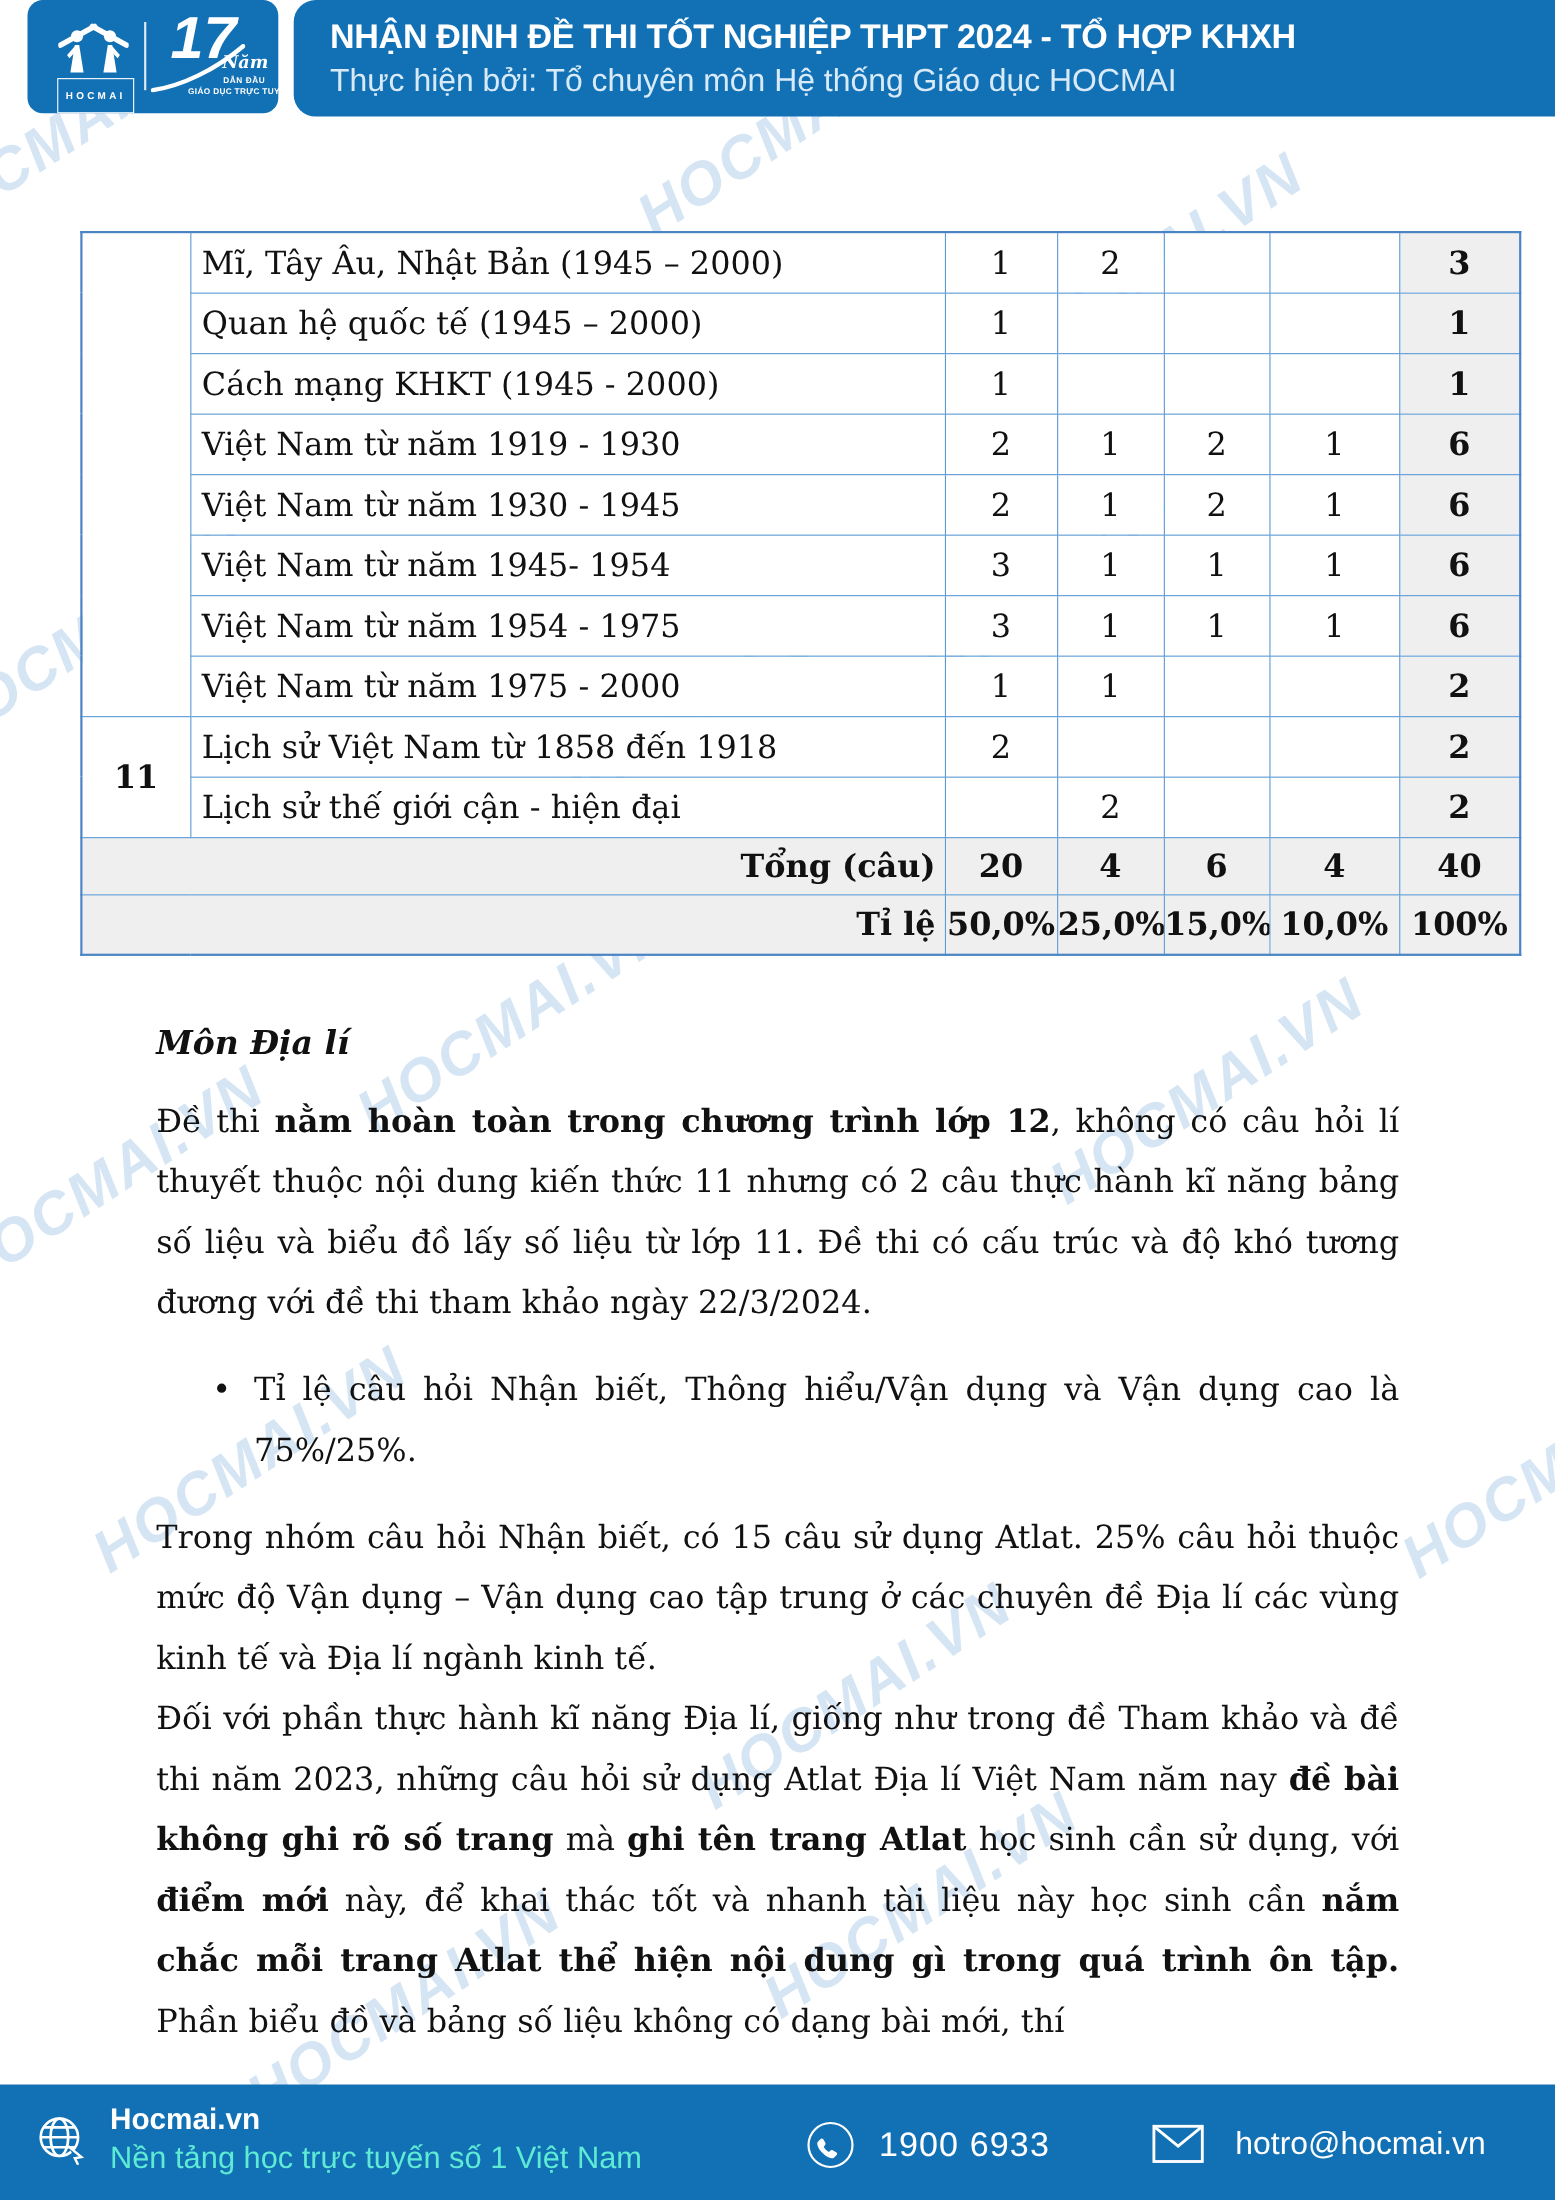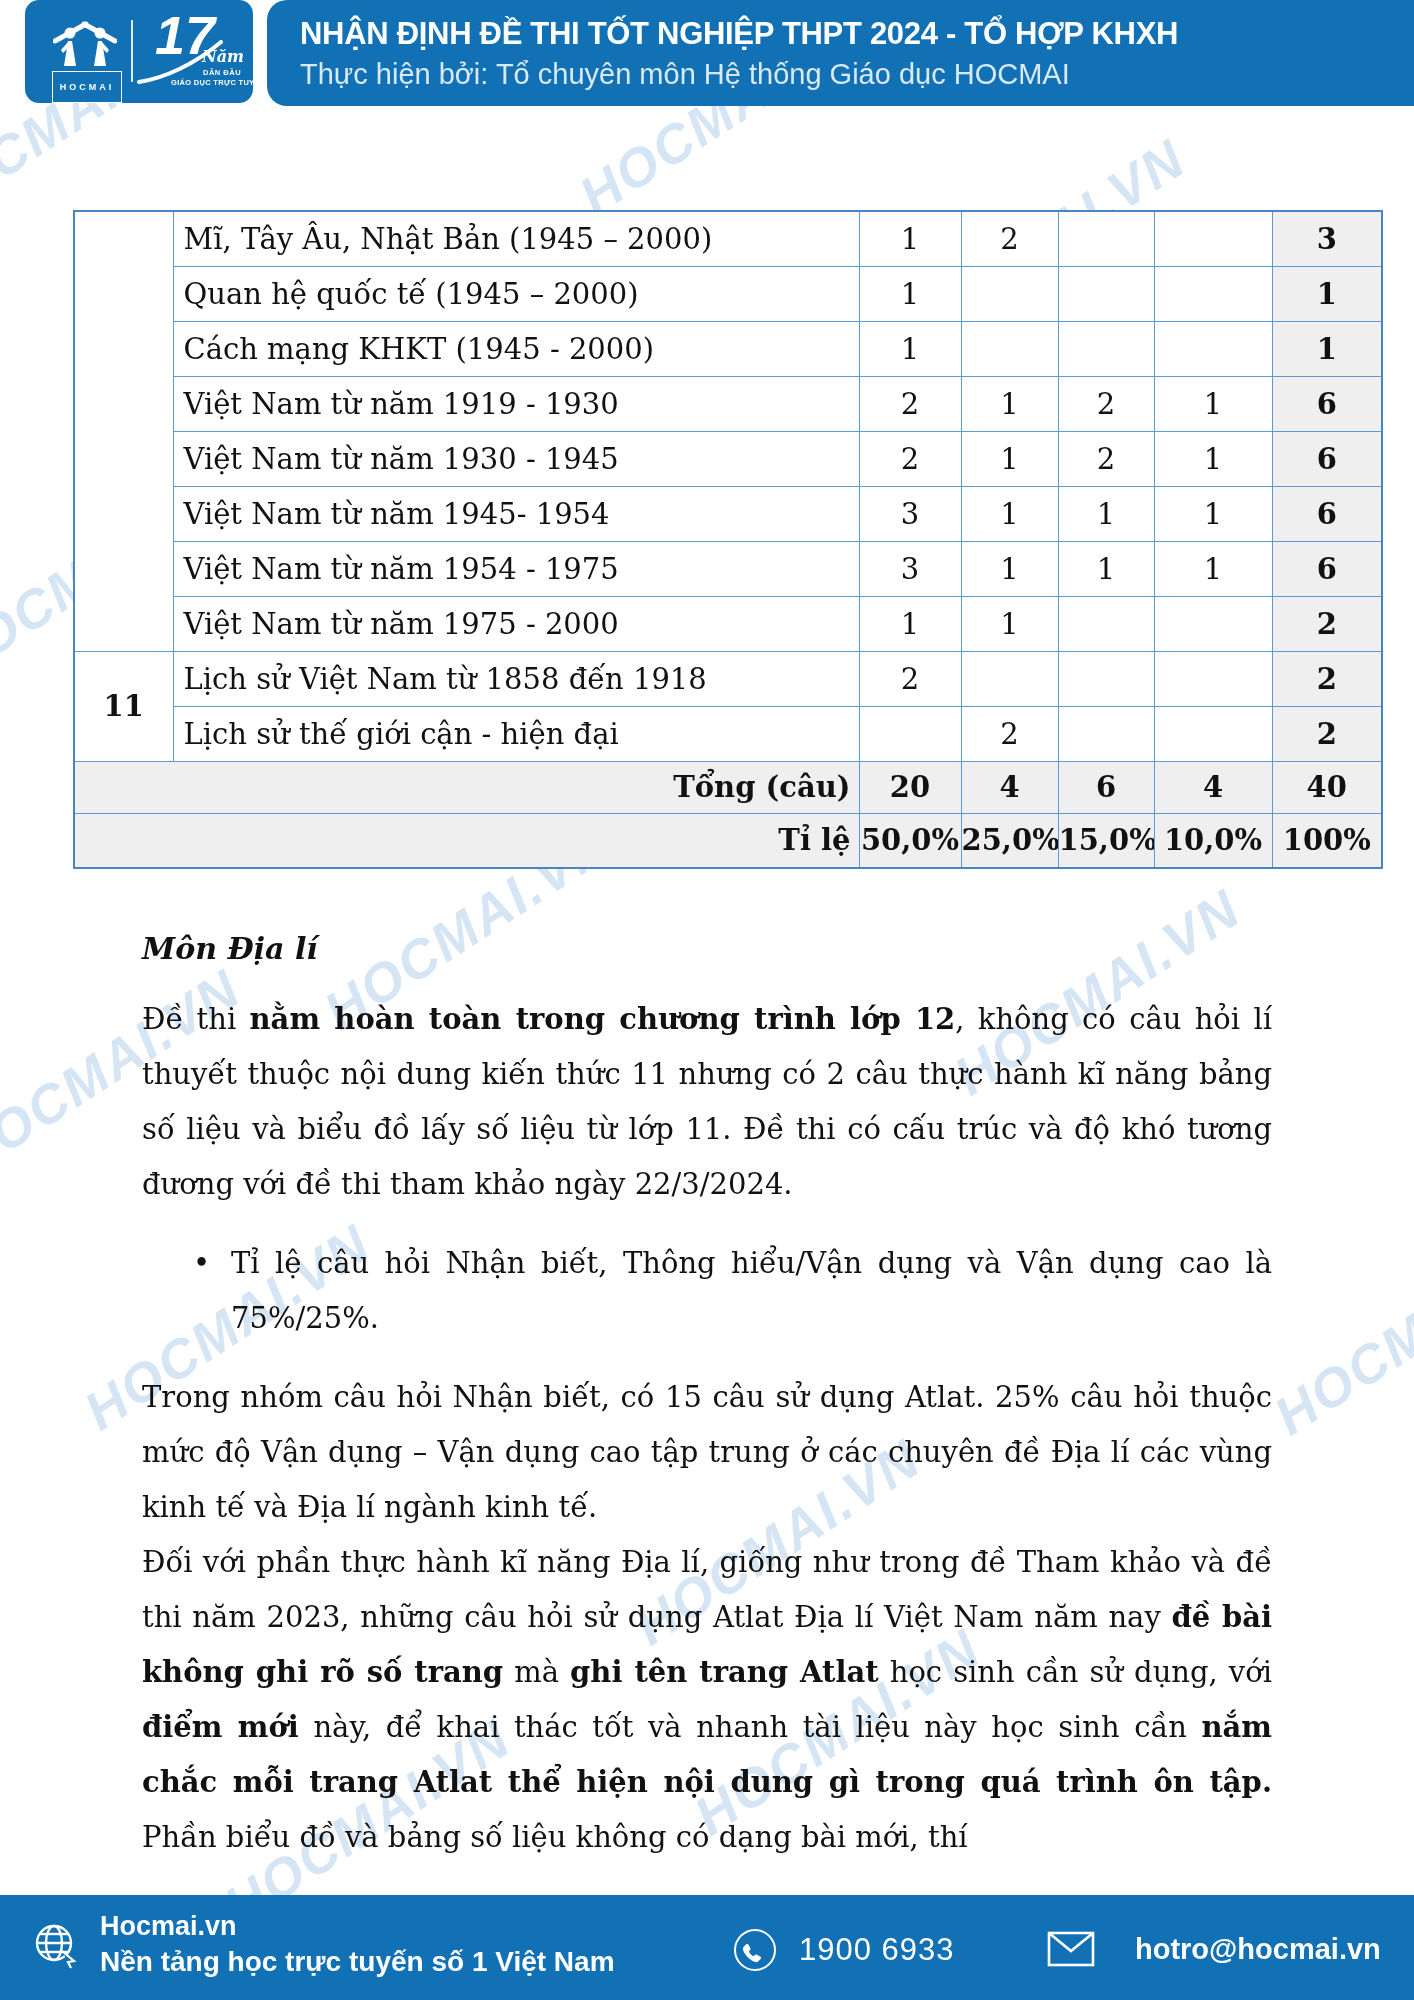--- a/index.html
+++ b/index.html
@@ -91,25 +91,25 @@
   ul.bullets li{position:relative;padding-left:89px;line-height:55px;margin-bottom:12px;text-align:justify;}
   ul.bullets li::before{content:"\2022";position:absolute;left:51px;top:0;}
   
   .footer{
     position:absolute;left:0;top:1895px;width:1414px;height:105px;background:var(--blue);
     color:#fff;font-family:"Liberation Sans",sans-serif;
   }
   .footer .site-group{position:absolute;left:32px;top:14px;display:flex;align-items:center;}
   .footer .site-text{margin-left:20px;}
   .footer .site-name{font-size:27px;font-weight:bold;line-height:34px;}
-  .footer .site-tagline{font-size:28px;font-weight:700;line-height:38px;color:#ffffff;}
+  .footer .site-tagline{font-size:28px;font-weight:400;line-height:38px;color:#5eead4;}
   .footer .phone-group{position:absolute;left:733px;top:33px;display:flex;align-items:center;}
   .footer .phone-number{margin-left:22px;font-size:31px;font-weight:400;letter-spacing:1px;}
   .footer .email-group{position:absolute;left:1047px;top:36px;display:flex;align-items:center;}
-  .footer .email-text{margin-left:40px;font-size:29px;font-weight:700;}
+  .footer .email-text{margin-left:28px;font-size:29px;font-weight:400;}
   svg{display:block;}
 </style>
 </head>
 <body>
 
 <div id="page">
 
   <div id="watermarks">
       <div class="wm" style="left: -80px; top: 180px;">HOCMAI.VN</div>
       <div class="wm" style="left: 585px; top: 170px;">HOCMAI.VN</div>

